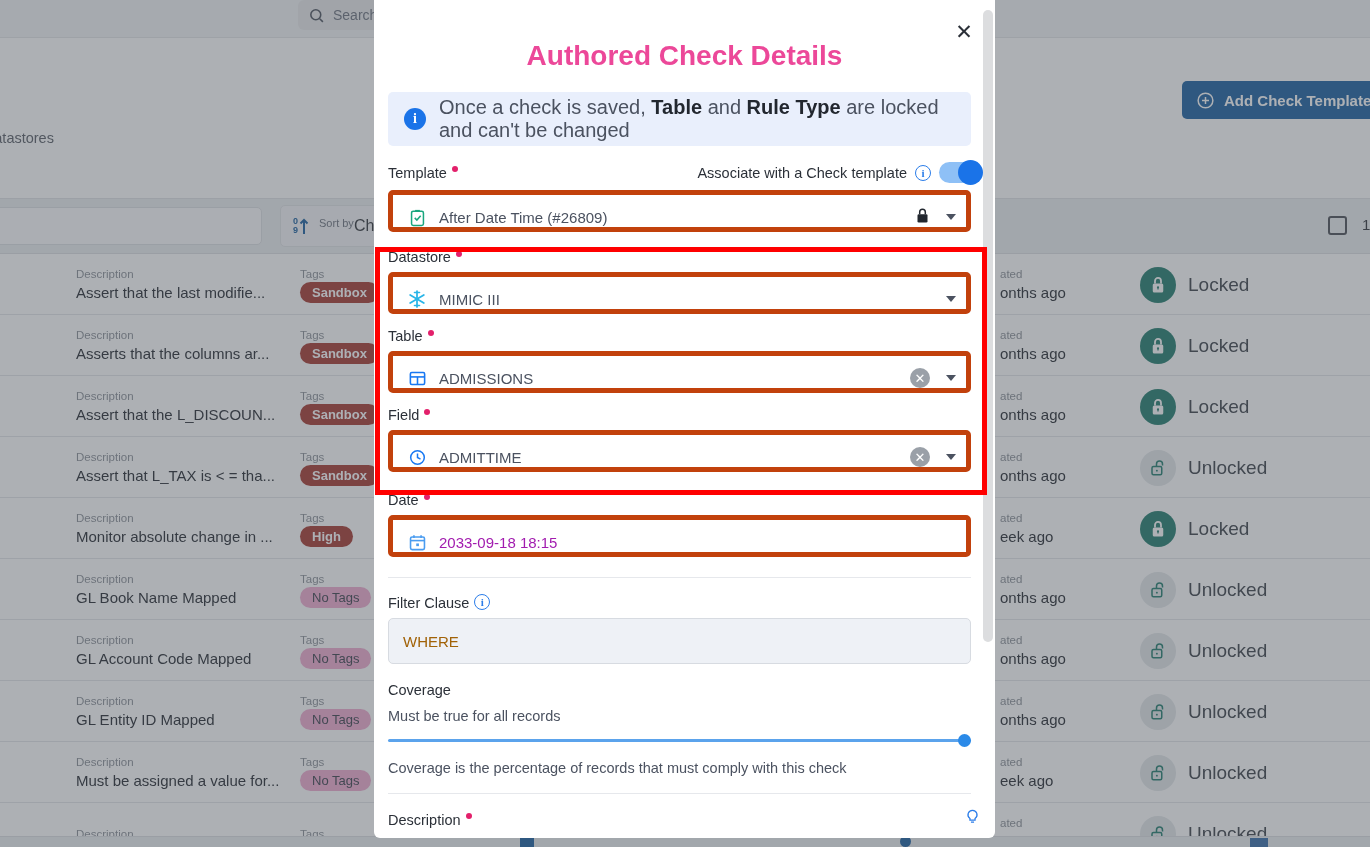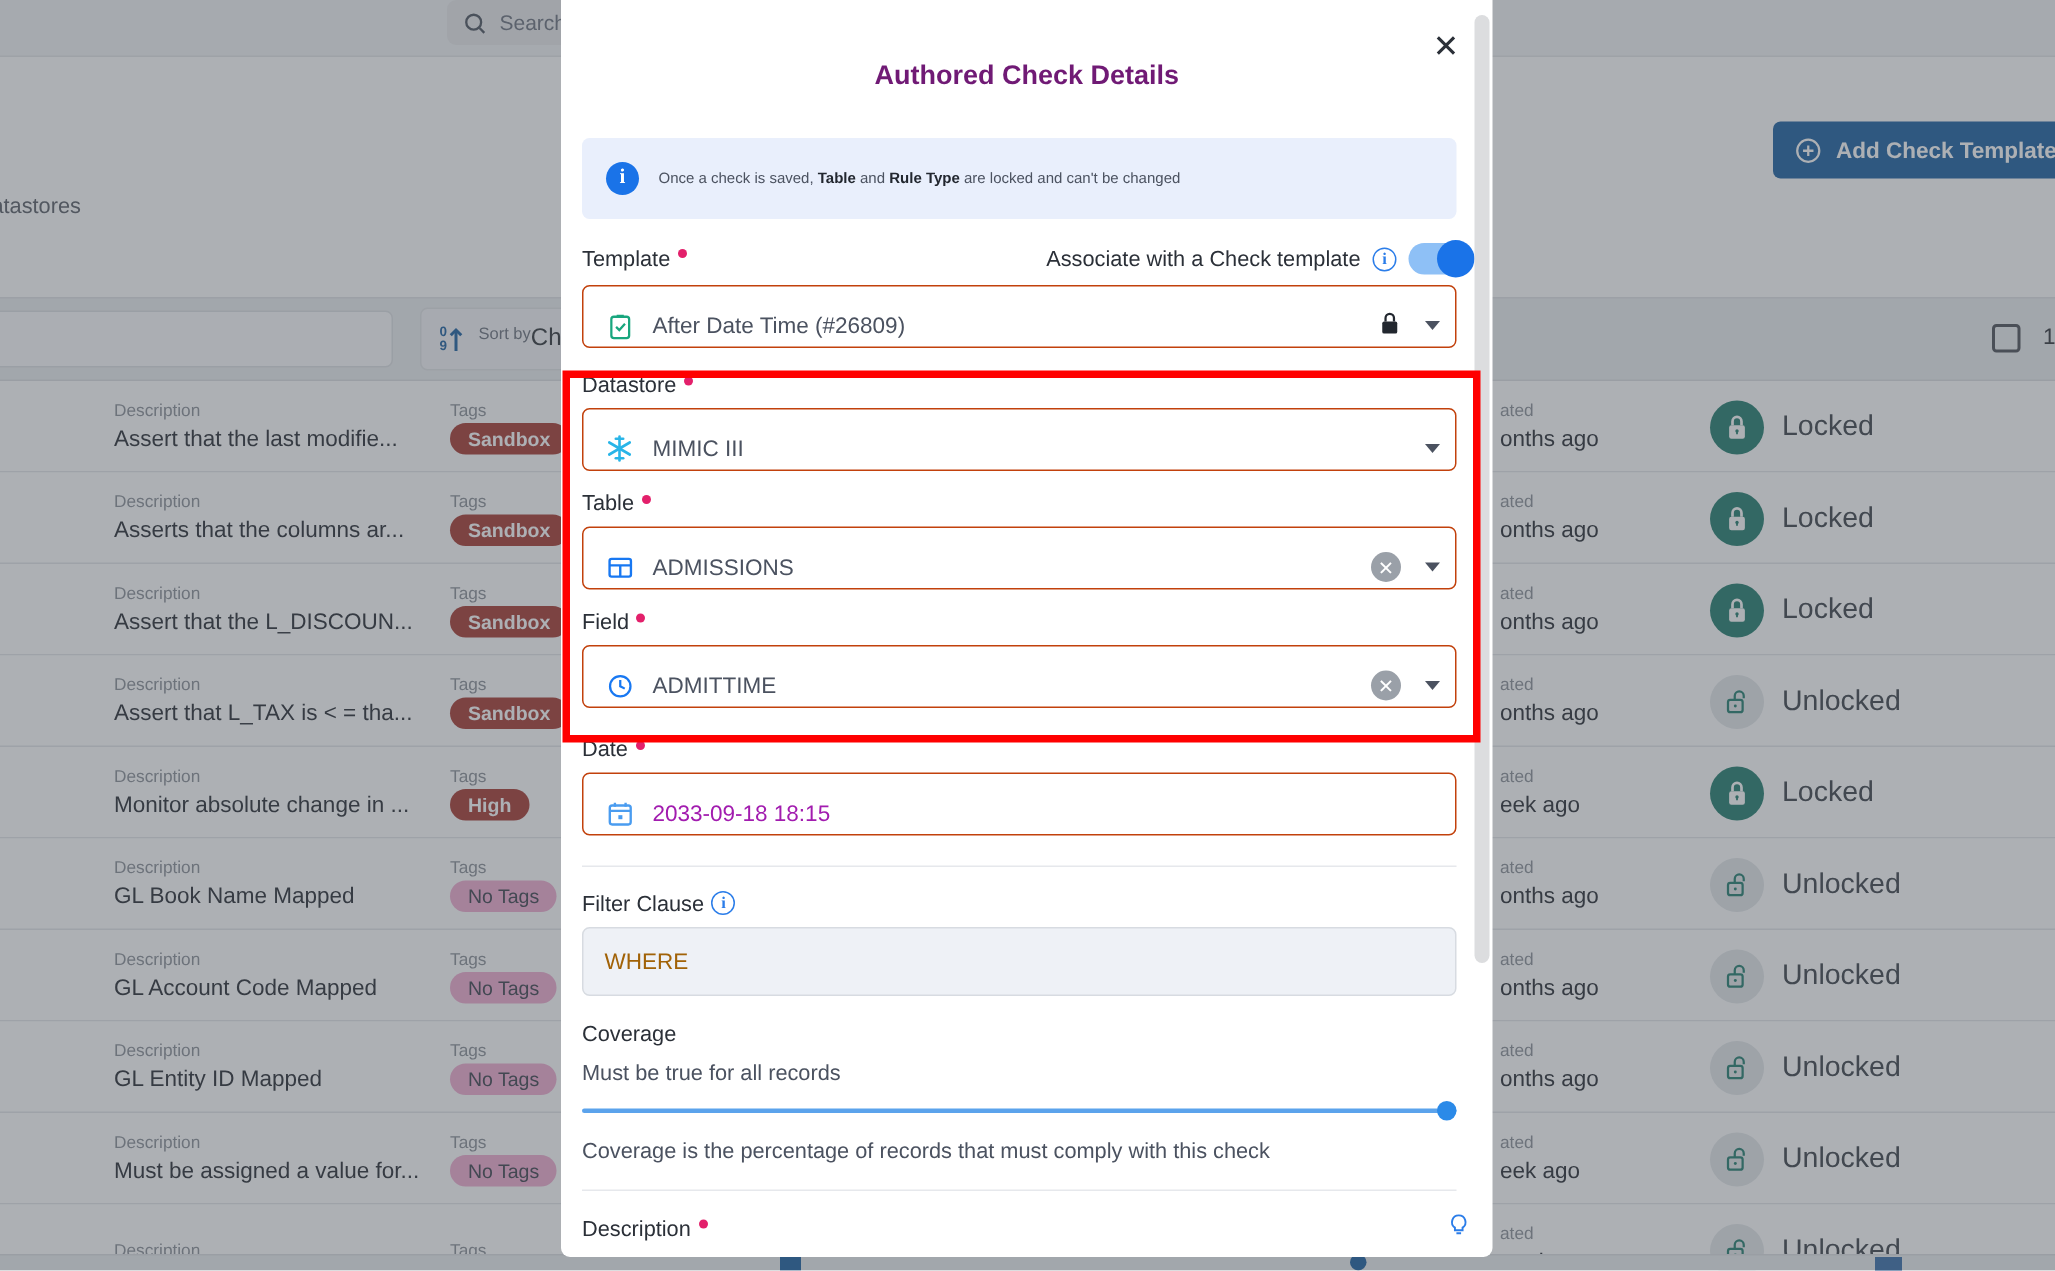--- a/index.html
+++ b/index.html
@@ -118,38 +118,38 @@
     border-radius: 0 0 6px 6px;
     overflow: hidden;
   }
   .modal-close {
     position: absolute; right: 18px; top: 18px;
     width: 26px; height: 26px; display: flex; align-items: center; justify-content: center;
     color: #2b3038; font-size: 21px; line-height: 1; cursor: pointer;
   }
   .modal-title {
     position: absolute; left: 0; top: 40px; width: 621px;
-    text-align: center; font-size: 18px; font-weight: 600; color: #701a75;
+    text-align: center; font-size: 28px; font-weight: 600; color: #ec4899;
   }
   .modal-body {
     position: absolute; left: 0; top: 92px; width: 621px; height: 746px;
     padding: 0 14px 0 14px;
   }
   .banner {
     margin: 0 0 0 0; width: 583px; height: 54px;
     background: #e9effc; border-radius: 5px;
     display: flex; align-items: center; gap: 13px; padding: 0 16px;
   }
   .banner-icon {
     width: 22px; height: 22px; border-radius: 50%;
     background: #1a73e8; color: #fff; font-size: 14px; font-weight: 700;
     display: flex; align-items: center; justify-content: center;
     font-family: "Liberation Serif", serif; flex: none;
   }
-  .banner-text { font-size: 10px; color: #4b5260; }
+  .banner-text { font-size: 20px; color: #4b5260; }
   .banner-text b { color: #22272f; font-weight: 700; }
 
   .field-label {
     font-size: 14.5px; color: #2b3038; display: flex; align-items: center; gap: 5px;
   }
   .req-dot { width: 6px; height: 6px; border-radius: 50%; background: #e3206b; display:inline-block; margin-bottom: 7px;}
 
   .row-head { display: flex; align-items: center; justify-content: space-between; }
   .assoc { display: flex; align-items: center; gap: 8px; font-size: 14.5px; color: #2b3038; }
   .info-circle {
@@ -161,21 +161,21 @@
   .toggle {
     width: 42px; height: 21px; border-radius: 11px; background: #8ec0f6; position: relative;
   }
   .toggle .knob {
     position: absolute; right: -2px; top: -2px; width: 25px; height: 25px;
     border-radius: 50%; background: #1a73e8;
   }
 
   .select {
     margin-top: 7px; width: 583px; height: 42px;
-    border: 1px solid #c2410c; border-radius: 5px; background: #fff;
+    border: 5px solid #c2410c; border-radius: 5px; background: #fff;
     display: flex; align-items: center; padding: 12px 10px 0 14px; gap: 12px;
   }
   .select .sv { font-size: 15px; color: #4b5260; flex: 1; }
   .select .sv.placeholder { color: #a21caf; }
   .caret {
     width: 0; height: 0; border-left: 5px solid transparent; border-right: 5px solid transparent;
     border-top: 6px solid #4b5260; margin-left: 4px; flex: none;
   }
   .clearbtn {
     width: 20px; height: 20px; border-radius: 50%; background: #9aa0a8; color: #fff;

